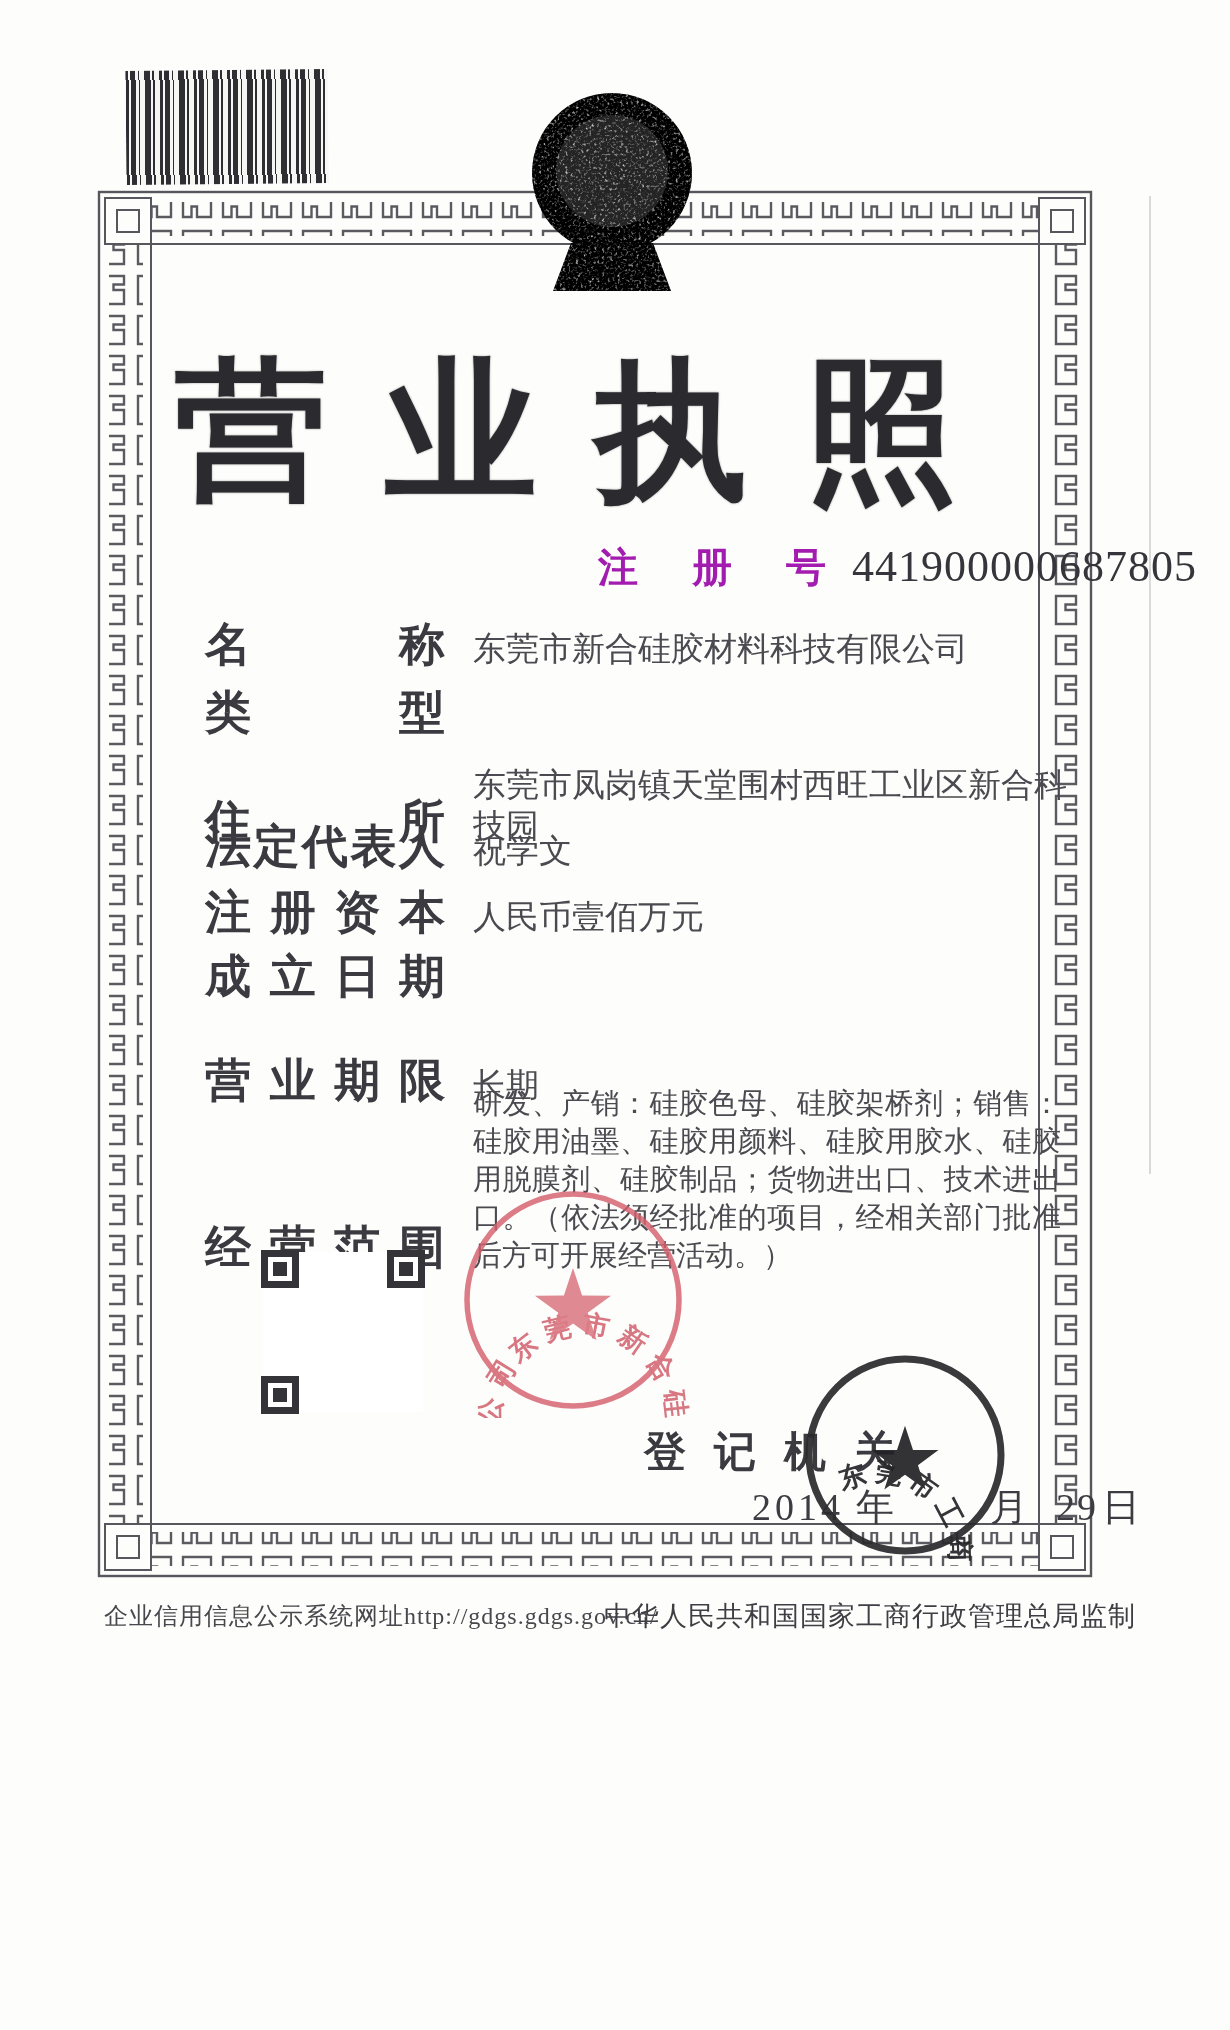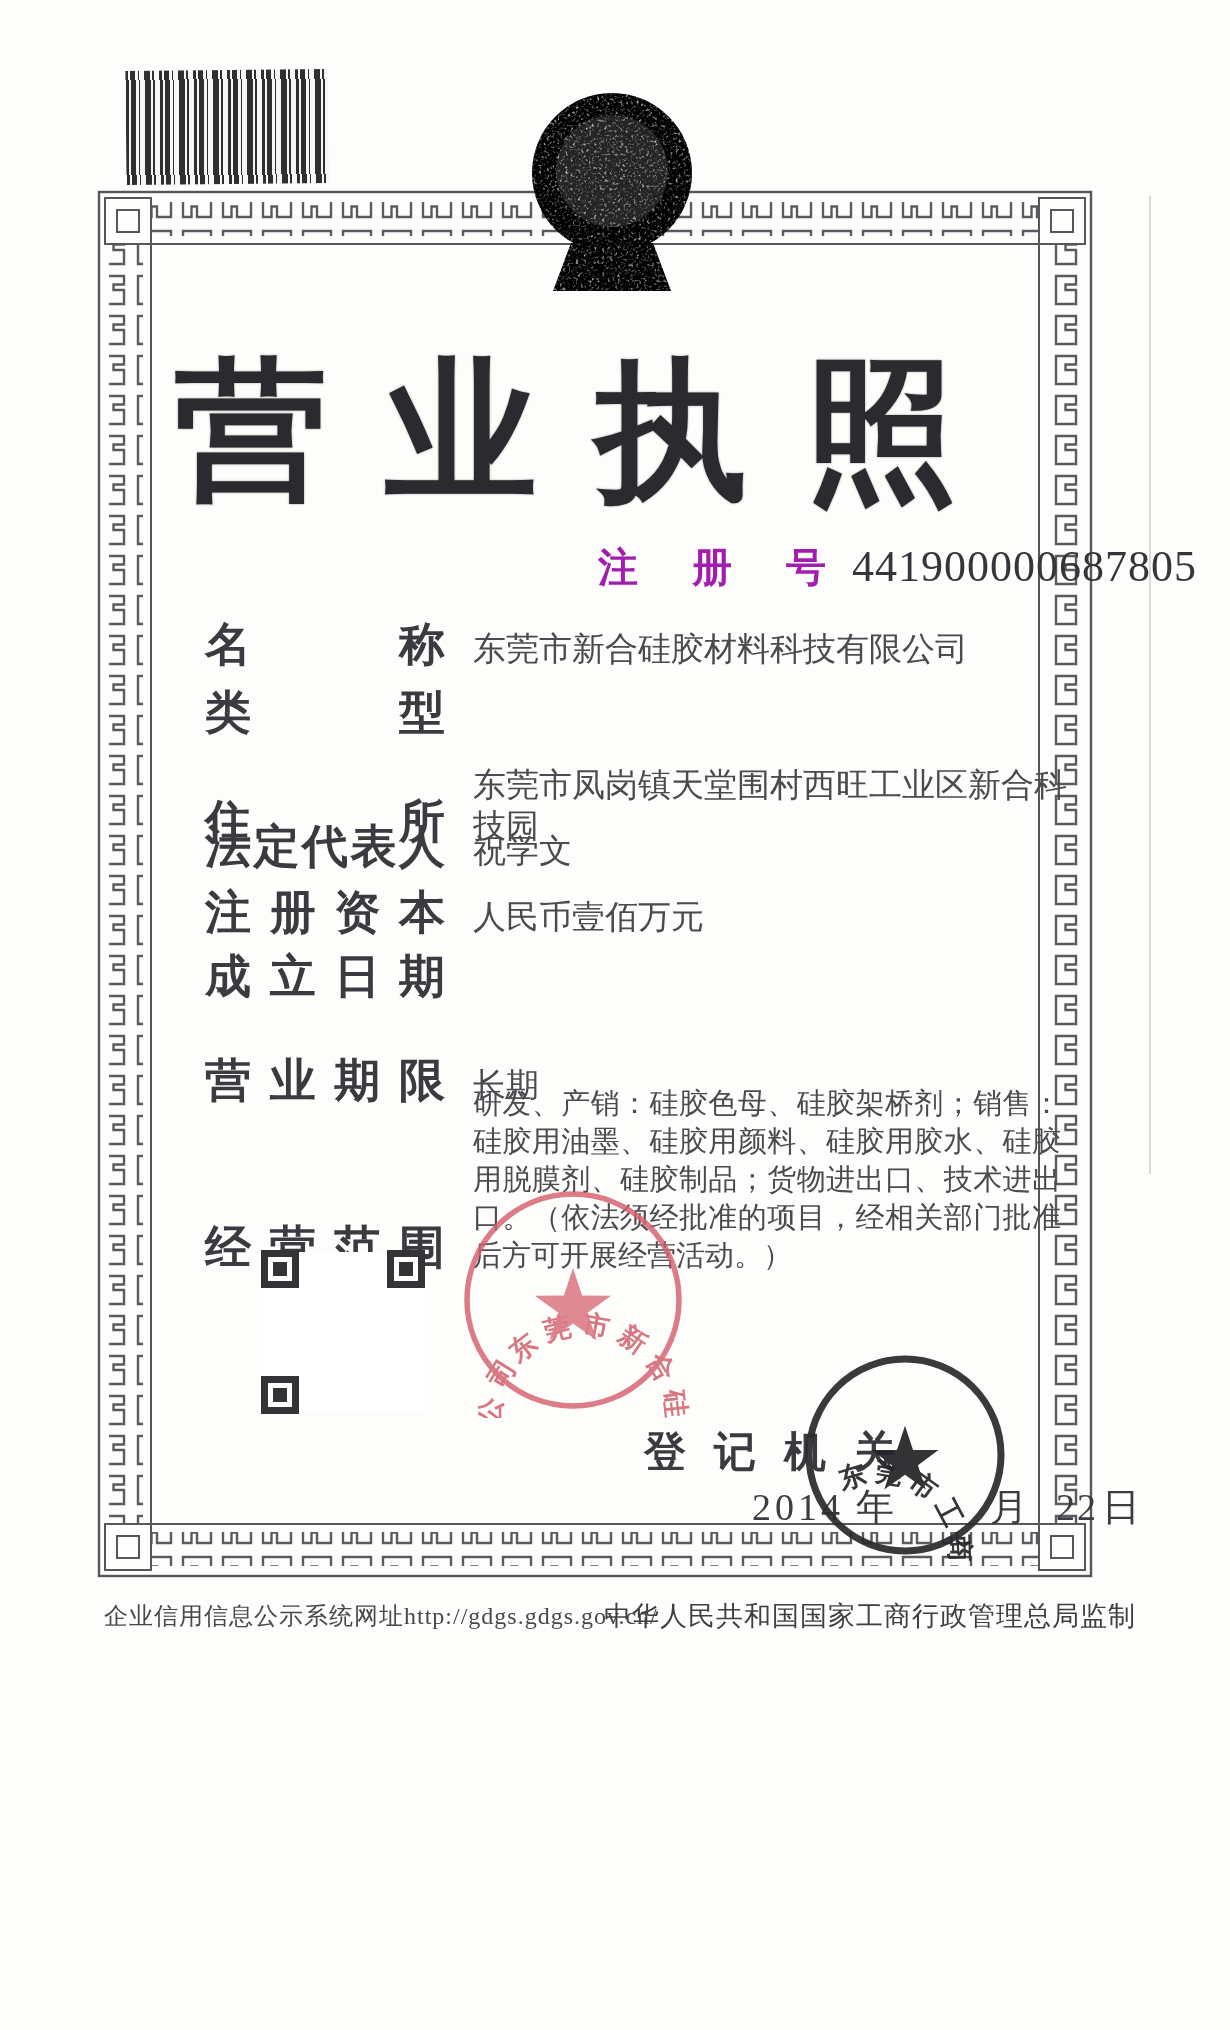--- a/index.html
+++ b/index.html
@@ -192,21 +192,21 @@
           <textPath href="#redArc" startOffset="0">东莞市新合硅胶材料科技有限公司</textPath>
         </text>
       </g>
       <polygon transform="translate(118,126)" fill="#d5606e" opacity="0.9" points="0,-40 9.11,-12.54 38.04,-12.36 14.74,4.79 23.51,32.36 0,15.5 -23.51,32.36 -14.74,4.79 -38.04,-12.36 -9.11,-12.54"></polygon>
     </g>
   </svg>
 
   <div class="abs registrar">登记机关</div>
 
   <div class="abs dateline">
-    <span class="y">2014</span><span class="yc">年</span><span class="mc">月</span><span class="d">22</span><span class="dc">日</span>
+    <span class="y">2014</span><span class="yc">年</span><span class="mc">月</span><span class="d">29</span><span class="dc">日</span>
   </div>
 
   <svg class="abs" style="left:790px;top:1340px;" width="230" height="230" viewBox="0 0 230 230">
     <g opacity="0.92">
       <circle cx="115" cy="115" r="96" fill="none" stroke="#2a2a2d" stroke-width="7"></circle>
       <path id="blkArc" d="M 43 115 A 72 72 0 1 1 42.9 115" fill="none"></path>
       <g transform="rotate(-30 115 115)">
         <text font-size="27" letter-spacing="6" fill="#26262a" font-family="Liberation Serif, DejaVu Serif, serif" font-weight="700">
           <textPath href="#blkArc" startOffset="0">东莞市工商行政管理局</textPath>
         </text>

